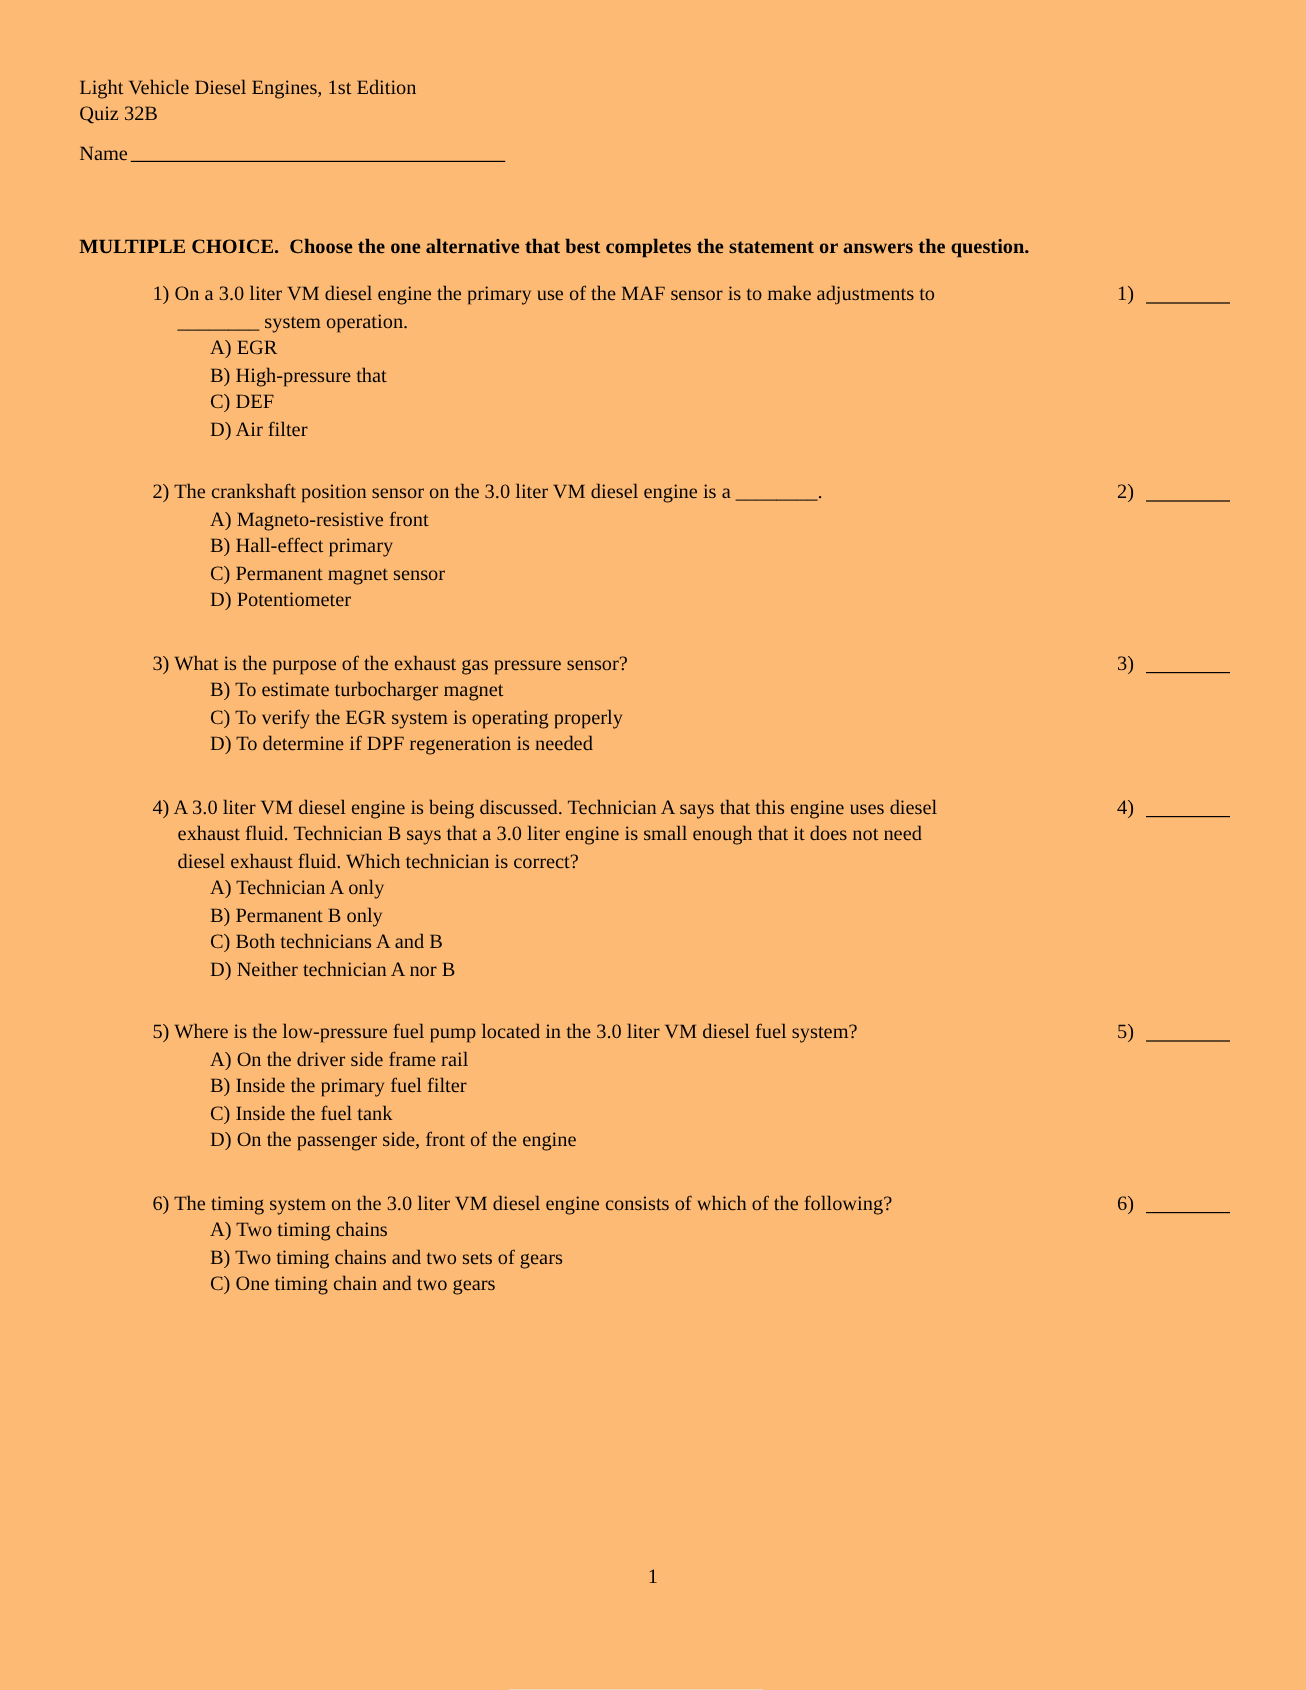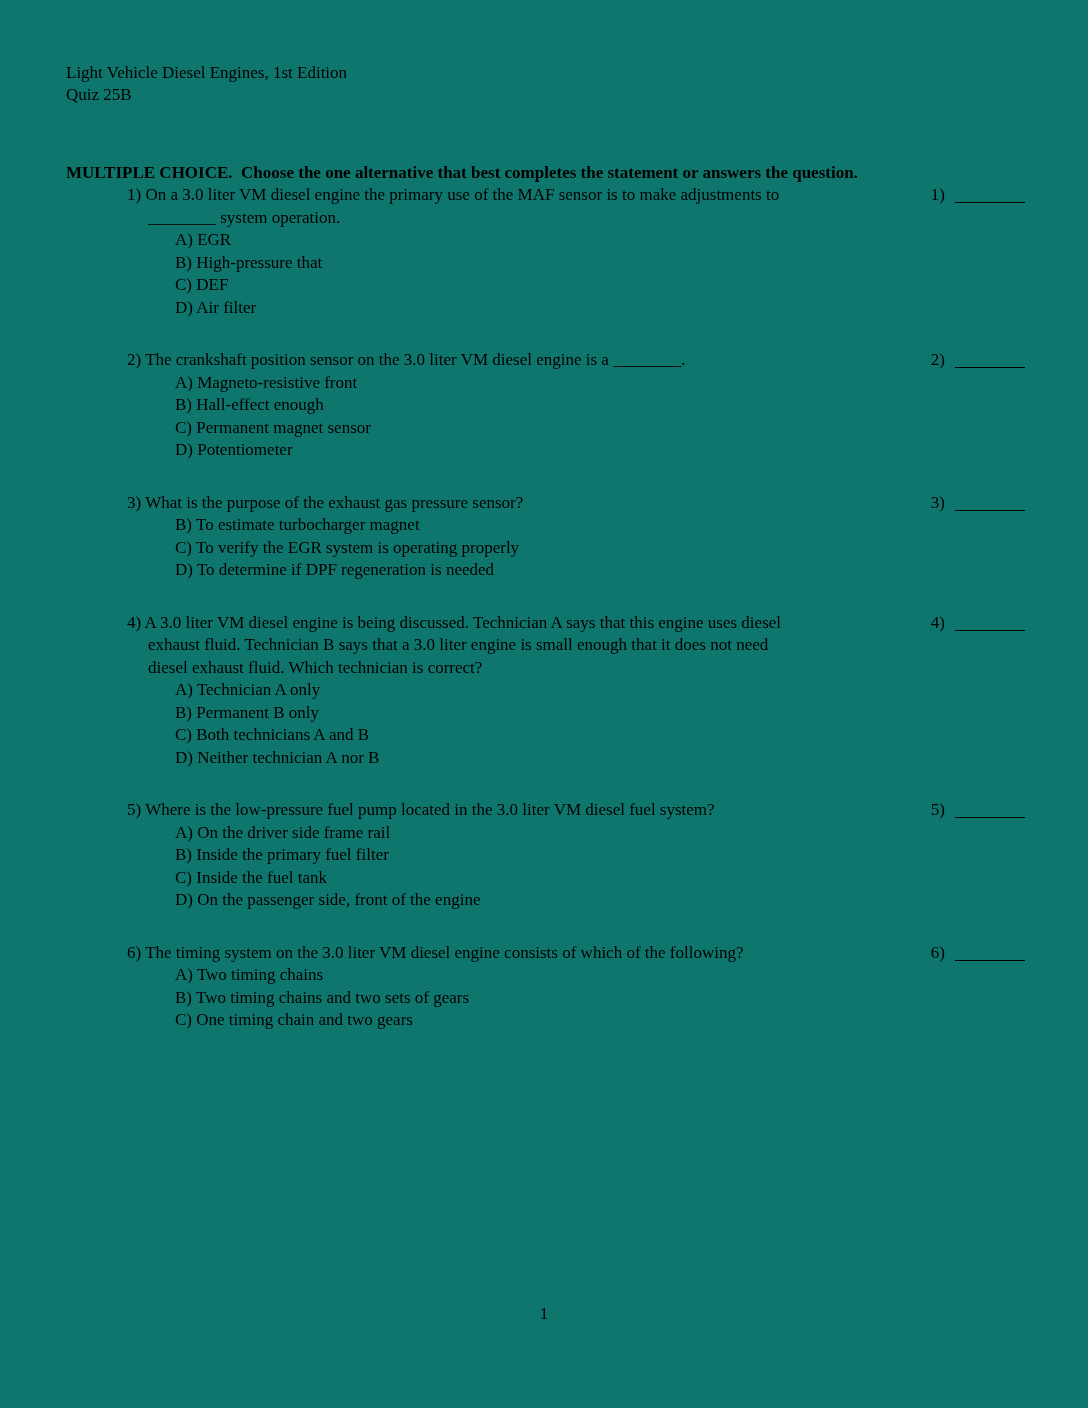--- a/index.html
+++ b/index.html
@@ -2,21 +2,21 @@
 <html><head>
 <meta charset="utf-8">
 <style>
   * { box-sizing: border-box; }
   html, body { margin: 0; padding: 0; background: #e8e8e8; }
   .page {
     position: relative;
     width: 1088px;
     height: 1408px;
     margin: 0 auto;
-    background: #0f766e;
+    background: #fdba74;
     color: #000000;
     font-family: "Liberation Serif", "DejaVu Serif", serif;
     font-size: 17px;
     overflow: hidden;
   }
   .content { padding: 62px 63px 0 66px; }
 
   .doc-header { line-height: 22px; }
   .doc-title, .doc-subtitle { line-height: 22px; }
 
@@ -28,21 +28,21 @@
     vertical-align: -2px;
     margin-left: 2px;
   }
 
   .instructions {
     margin-top: 56px;
     font-weight: bold;
     line-height: 22px;
   }
 
-  .questions { }
+  .questions { margin-top: 17px; }
   .question {
     display: flex;
     align-items: flex-start;
     padding-left: 61px;
     margin-bottom: 30px;
   }
   .q-main { width: 765px; }
   .q-text {
     margin: 0;
     padding-left: 21px;
@@ -76,23 +76,26 @@
   }
 </style>
 </head>
 <body>
 
 <div class="page">
   <div class="content">
 
     <div class="doc-header">
       <div class="doc-title">Light Vehicle Diesel Engines, 1st Edition</div>
-      <div class="doc-subtitle">Quiz 25B</div>
+      <div class="doc-subtitle">Quiz 32B</div>
     </div>
 
+    <div class="name-row">
+      <span>Name</span><span class="name-line"></span>
+    </div>
 
     <div class="instructions">MULTIPLE CHOICE.&nbsp; Choose the one alternative that best completes the statement or answers the question.</div>
 
     <div class="questions">
 
       <div class="question">
         <div class="q-main">
           <p class="q-text"><span>1)</span> <span>On a 3.0 liter VM diesel engine the primary use of the MAF sensor is to make adjustments to
 ________ system operation.</span></p>
           <div class="choices">
@@ -105,21 +108,21 @@
         <div class="q-answer">
           <span>1)</span><span class="ans-line"></span>
         </div>
       </div>
 
       <div class="question">
         <div class="q-main">
           <p class="q-text"><span>2)</span> <span>The crankshaft position sensor on the 3.0 liter VM diesel engine is a ________.</span></p>
           <div class="choices">
             <div class="choice">A) Magneto-resistive front</div>
-            <div class="choice">B) Hall-effect enough</div>
+            <div class="choice">B) Hall-effect primary</div>
             <div class="choice">C) Permanent magnet sensor</div>
             <div class="choice">D) Potentiometer</div>
           </div>
         </div>
         <div class="q-answer">
           <span>2)</span><span class="ans-line"></span>
         </div>
       </div>
 
       <div class="question">

